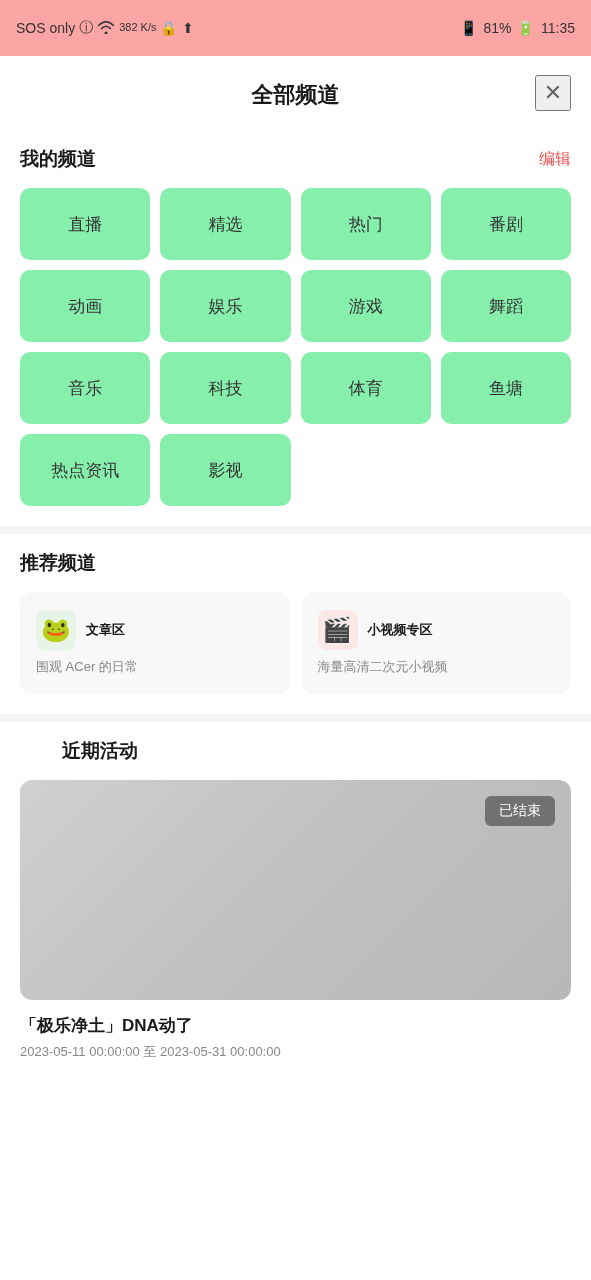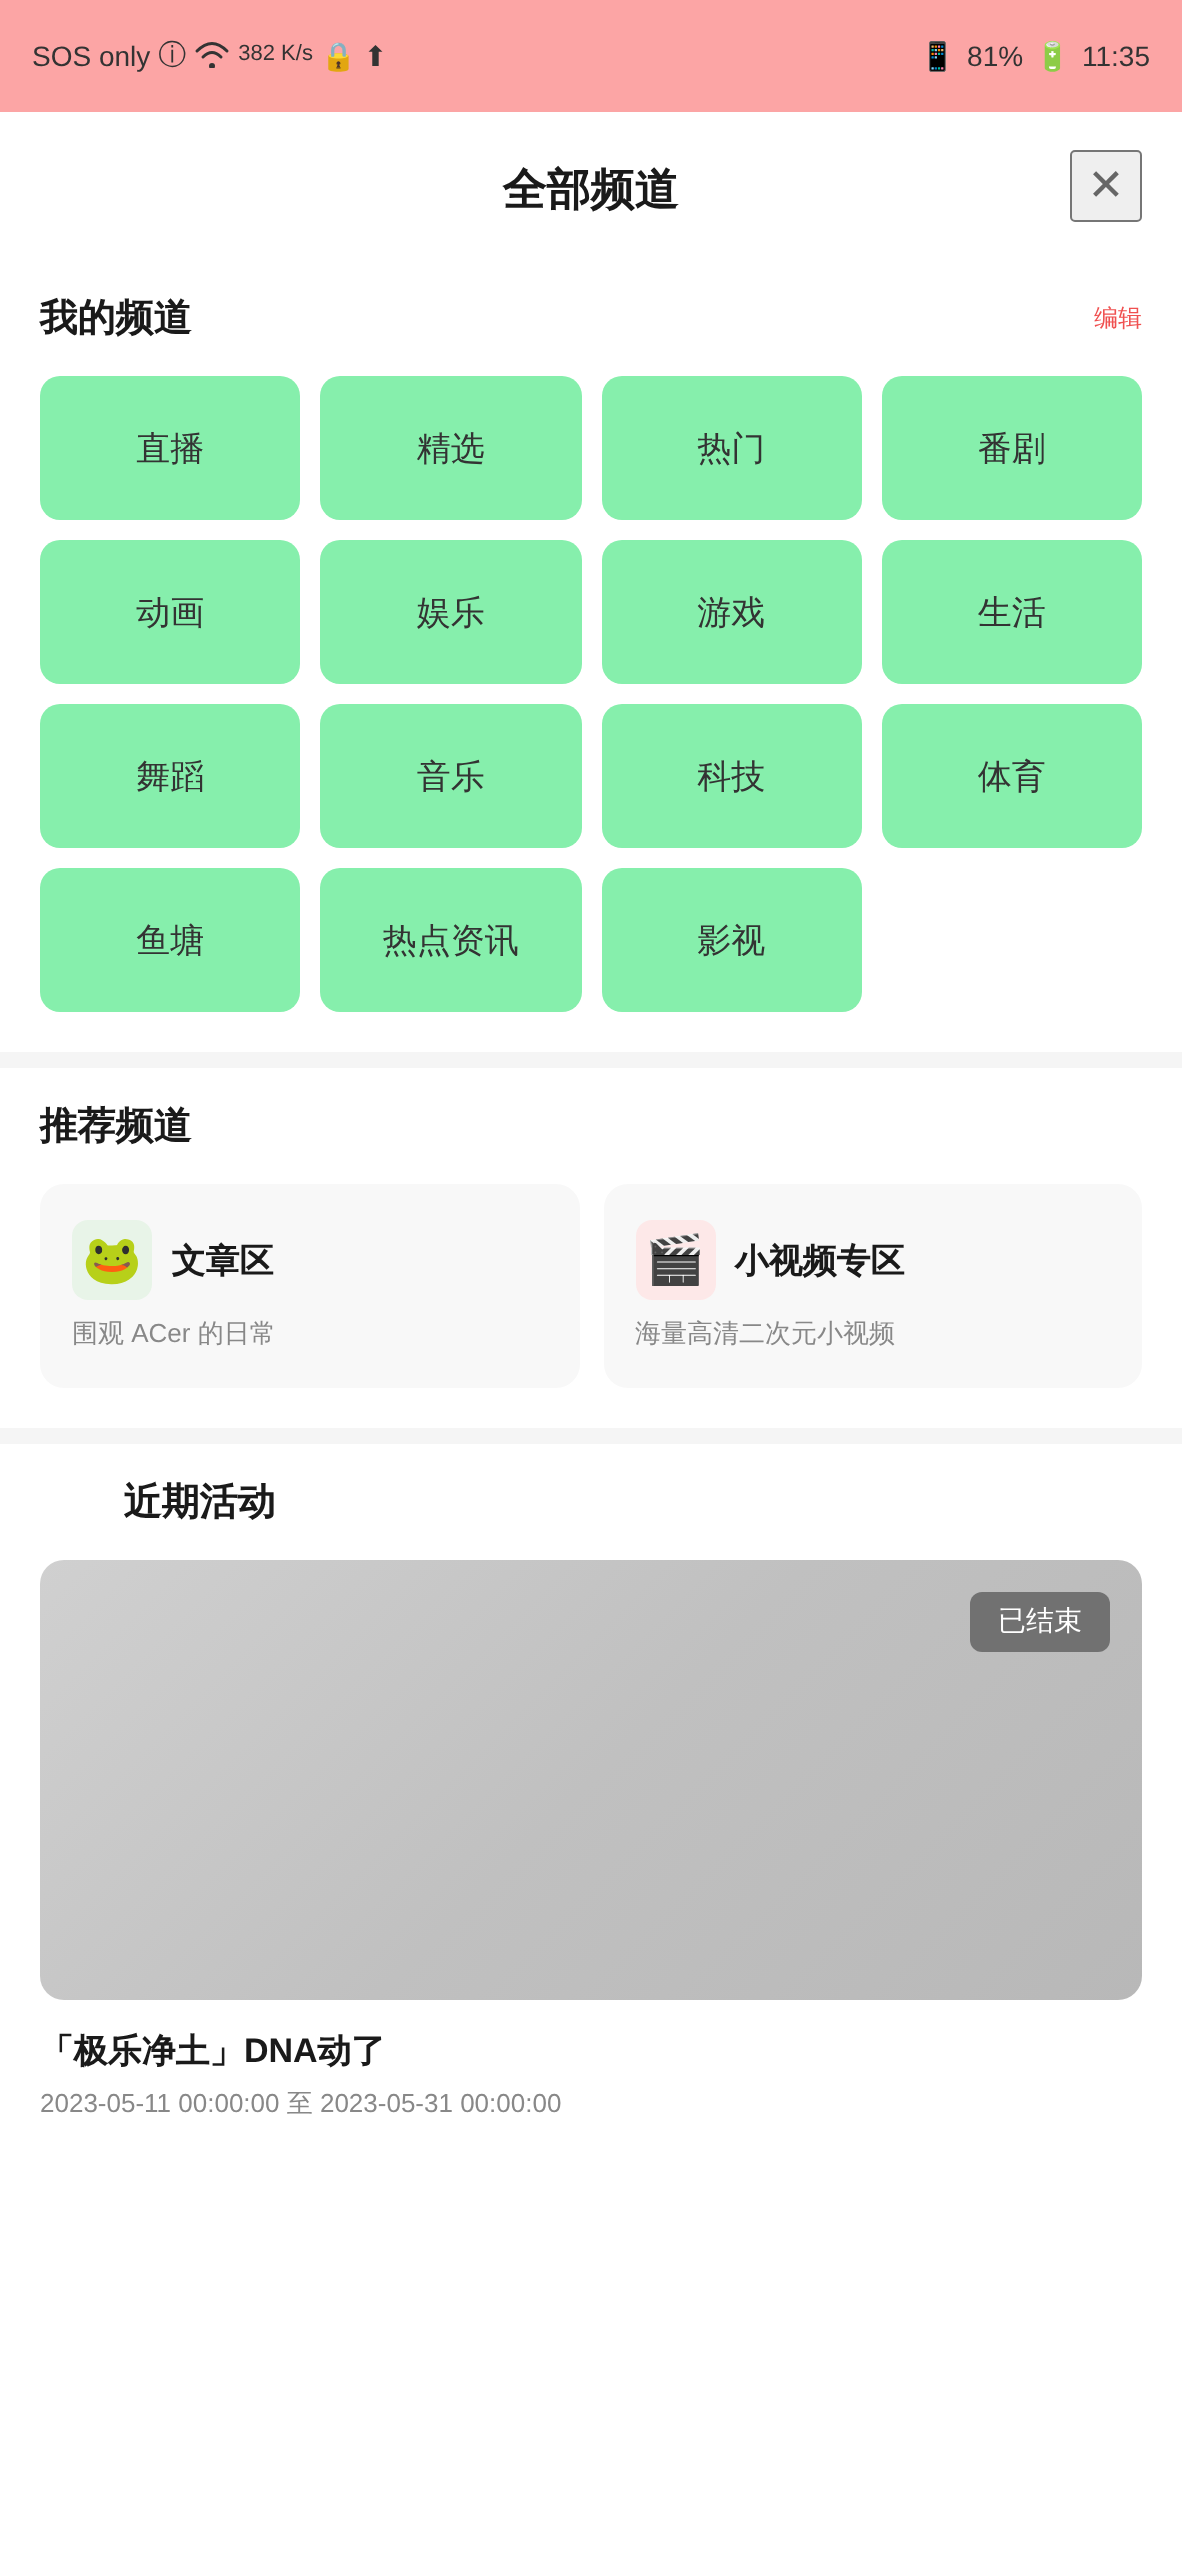--- a/index.html
+++ b/index.html
@@ -96,21 +96,21 @@
       padding-top: 16px;
     }
 
     .section-title {
       font-size: 19px;
       font-weight: 700;
       color: #1a1a1a;
     }
 
     .edit-btn {
-      font-size: 12px;
+      font-size: 16px;
       color: #f05050;
       cursor: pointer;
     }
 
     
     .channel-grid {
       display: grid;
       grid-template-columns: repeat(4, 1fr);
       gap: 10px;
     }
@@ -153,21 +153,21 @@
       width: 40px;
       height: 40px;
       border-radius: 8px;
       display: flex;
       align-items: center;
       justify-content: center;
       font-size: 24px;
     }
 
     .rec-title {
-      font-size: 17px;
+      font-size: 13px;
       font-weight: 600;
       color: #1a1a1a;
     }
 
     .rec-desc {
       font-size: 13px;
       color: #888;
       line-height: 1.4;
     }
 
@@ -274,21 +274,20 @@
       <span class="edit-btn">编辑</span>
     </div>
     <div class="channel-grid" id="channel-grid">
     <div class="channel-item">直播</div>
         <div class="channel-item">精选</div>
         <div class="channel-item">热门</div>
         <div class="channel-item">番剧</div>
         <div class="channel-item">动画</div>
         <div class="channel-item">娱乐</div>
         <div class="channel-item">游戏</div>
-        <div class="channel-item">生活</div>
         <div class="channel-item">舞蹈</div>
         <div class="channel-item">音乐</div>
         <div class="channel-item">科技</div>
         <div class="channel-item">体育</div>
         <div class="channel-item">鱼塘</div>
         <div class="channel-item">热点资讯</div>
         <div class="channel-item">影视</div>
       </div>
   </div>
 

